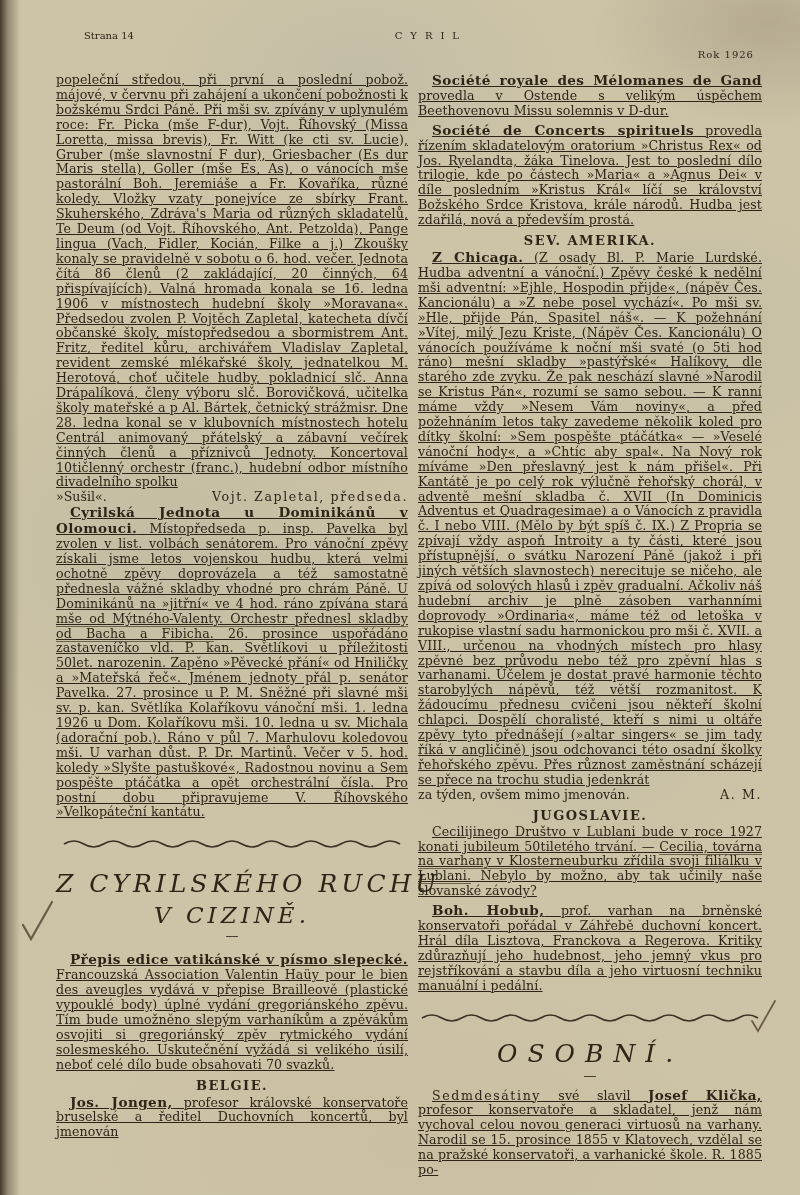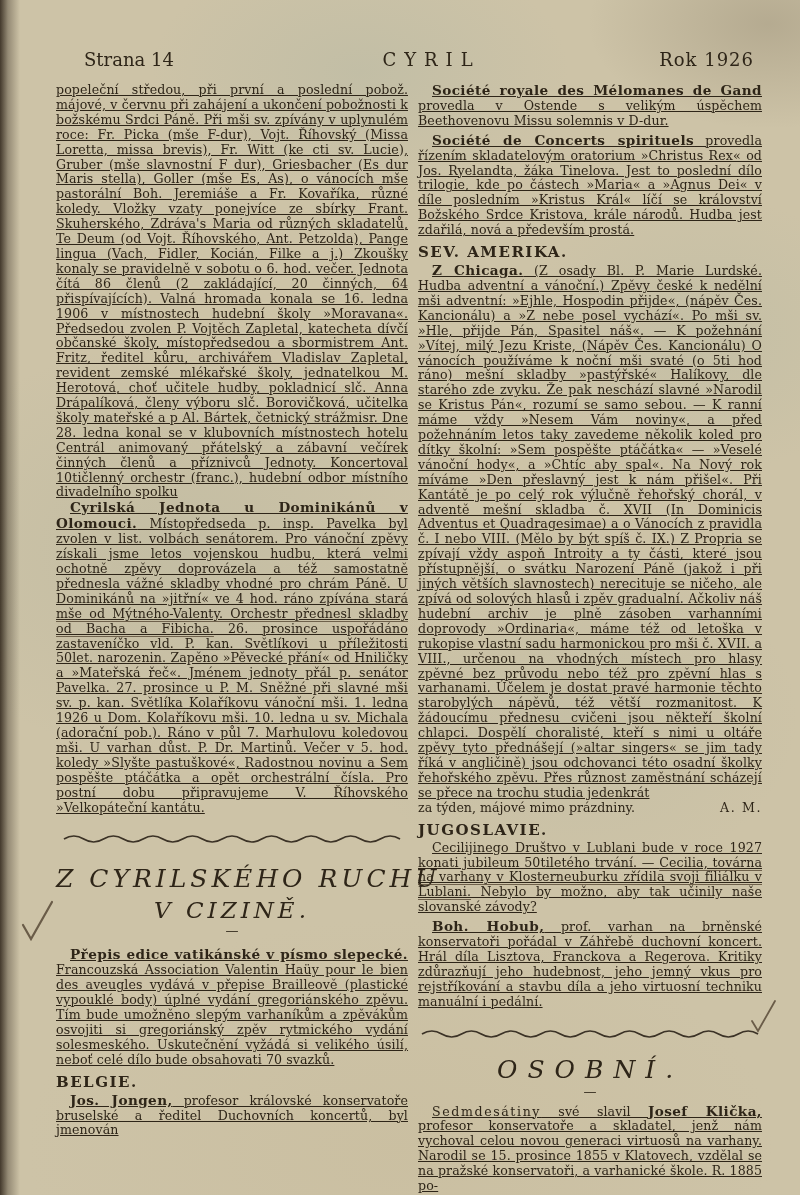--- a/index.html
+++ b/index.html
@@ -18,23 +18,23 @@
       radial-gradient(ellipse 320px 240px at 72% 60%, rgba(150,165,150,0.13), transparent 70%),
       radial-gradient(ellipse 520px 320px at 50% 96%, rgba(196,182,148,0.30), transparent 72%),
       radial-gradient(ellipse 240px 140px at 96% 2%, rgba(110,98,78,0.25), transparent 75%);
   }
   .edge-left{
     position:absolute;left:0;top:0;bottom:0;width:20px;
     background:linear-gradient(to right, rgba(43,33,22,0.85), rgba(43,33,22,0.35) 40%, rgba(43,33,22,0) 100%);
     pointer-events:none;
   }
   .page-header{
-    display:flex;justify-content:space-between;align-items:flex-end;
+    display:flex;justify-content:space-between;align-items:flex-start;
     padding:30px 46px 0 84px;
-    font-size:18px;
+    font-size:10px;
   }
   .masthead{letter-spacing:8px;margin-left:30px;}
   .year{letter-spacing:1px;margin-top:19px;}
   .columns{
     display:flex;gap:10px;
     padding:13px 38px 0 56px;
   }
   .col{width:352px;}
   p.body-text{
     margin:0;
@@ -45,22 +45,22 @@
     text-decoration:underline;
   }
   .indent{text-indent:14px;}
   .lead-big{font-weight:bold;font-size:13.6px;letter-spacing:0.4px;}
   .sigline{
     display:flex;justify-content:space-between;
     font-size:12.6px;line-height:14.9px;
   }
   .sig{letter-spacing:1.6px;}
   .country{
-    font-weight:bold;
-    font-size:15px;letter-spacing:1.5px;
+    text-align:center;font-weight:bold;
+    font-size:13px;letter-spacing:1.5px;
     margin:5px 0 2px;
   }
   .big-heading{
     text-align:center;font-style:italic;
     font-size:25px;letter-spacing:4px;
     margin:20px 0 0;
     white-space:nowrap;
   }
   .big-heading-2{
     text-align:center;font-style:italic;
@@ -97,20 +97,24 @@
   <header class="page-header">
     <span>Strana 14</span>
     <span class="masthead">CYRIL</span>
     <span class="year">Rok 1926</span>
   </header>
 
   <div class="columns">
 
     <div class="col">
       <p class="body-text"><span>popeleční středou, při první a poslední pobož. májové, v červnu při zahájení a ukončení pobožnosti k božskému Srdci Páně. Při mši sv. zpívány v uplynulém roce: Fr. Picka (mše F-dur), Vojt. Říhovský (Missa Loretta, missa brevis), Fr. Witt (ke cti sv. Lucie), Gruber (mše slavnostní F dur), Griesbacher (Es dur Maris stella), Goller (mše Es, As), o vánocích mše pastorální Boh. Jeremiáše a Fr. Kovaříka, různé koledy. Vložky vzaty ponejvíce ze sbírky Frant. Skuherského, Zdráva's Maria od různých skladatelů, Te Deum (od Vojt. Říhovského, Ant. Petzolda), Pange lingua (Vach, Fidler, Kocián, Filke a j.) Zkoušky konaly se pravidelně v sobotu o 6. hod. večer. Jednota čítá 86 členů (2 zakládající, 20 činných, 64 přispívajících). Valná hromada konala se 16. ledna 1906 v místnostech hudební školy »Moravana«. Předsedou zvolen P. Vojtěch Zapletal, katecheta dívčí občanské školy, místopředsedou a sbormistrem Ant. Fritz, ředitel kůru, archivářem Vladislav Zapletal, revident zemské mlékařské školy, jednatelkou M. Herotová, choť učitele hudby, pokladnicí slč. Anna Drápalíková, členy výboru slč. Borovičková, učitelka školy mateřské a p Al. Bártek, četnický strážmisr. Dne 28. ledna konal se v klubovních místnostech hotelu Centrál animovaný přátelský a zábavní večírek činných členů a příznivců Jednoty. Koncertoval 10tičlenný orchestr (franc.), hudební odbor místního divadelního spolku</span></p>
+      <div class="sigline">
+        <span>»Sušil«.</span>
+        <span class="sig">Vojt. Zapletal, předseda.</span>
+      </div>
 
       <p class="body-text indent"><span class="lead-big">Cyrilská Jednota u Dominikánů v Olomouci.</span><span> Místopředseda p. insp. Pavelka byl zvolen v list. volbách senátorem. Pro vánoční zpěvy získali jsme letos vojenskou hudbu, která velmi ochotně zpěvy doprovázela a též samostatně přednesla vážné skladby vhodné pro chrám Páně. U Dominikánů na »jitřní« ve 4 hod. ráno zpívána stará </span><span class="pen-underline">mše od Mýtného-Valenty. Orchestr přednesl skladby od Bacha a Fibicha.</span><span> 26. prosince uspořádáno zastaveníčko vld. P. kan. Světlíkovi u příležitosti 50let. narozenin. Zapěno »Pěvecké přání« od Hniličky a »Mateřská řeč«. Jménem jednoty přál p. senátor Pavelka. 27. prosince u P. M. Sněžné při slavné mši sv. p. kan. Světlíka Kolaříkovu vánoční mši. 1. ledna 1926 u Dom. Kolaříkovu mši. 10. ledna u sv. Michala (adorační pob.). Ráno v půl 7. Marhulovu koledovou mši. U varhan důst. P. Dr. Martinů. Večer v 5. hod. koledy »Slyšte pastuškové«, Radostnou novinu a Sem pospěšte ptáčátka a opět orchestrální čísla. Pro postní dobu připravujeme V. Říhovského »Velkopáteční kantátu.</span></p>
 
       <svg class="divider" width="340" height="12" viewBox="0 0 344 12" preserveAspectRatio="none">
           <path d="M2 7 Q12 1 22 7 T42 7 T62 7 T82 7 T102 7 T122 7 T142 7 T162 7 T182 7 T202 7 T222 7 T242 7 T262 7 T282 7 T302 7 T322 7 T342 7" fill="none" stroke="#3b3226" stroke-width="1.7"></path>
         </svg>
 
       <div class="big-heading">Z CYRILSKÉHO RUCHU</div>
       <div class="big-heading-2">V CIZINĚ.</div>
       <div class="dash-center">—</div>
@@ -129,21 +133,21 @@
 
       <p class="body-text indent"><span class="lead-big">Société royale des Mélomanes de Gand</span><span> provedla v Ostende s velikým úspěchem Beethovenovu Missu solemnis v D-dur.</span></p>
 
       <div class="spacer-sm"></div>
       <p class="body-text indent"><span class="lead-big">Société de Concerts spirituels</span><span> provedla řízením skladatelovým oratorium »Christus Rex« od Jos. Ryelandta, žáka Tinelova. Jest to poslední dílo trilogie, kde po částech »Maria« a »Agnus Dei« v díle posledním »Kristus Král« líčí se království Božského Srdce Kristova, krále národů. Hudba jest zdařilá, nová a především prostá.</span></p>
 
       <div class="country">SEV. AMERIKA.</div>
 
       <p class="body-text indent"><span class="lead-big">Z Chicaga.</span><span> (Z osady Bl. P. Marie Lurdské. Hudba adventní a vánoční.) Zpěvy české k nedělní mši adventní: »Ejhle, Hospodin přijde«, (nápěv Čes. Kancionálu) a »Z nebe posel vychází«. Po mši sv. »Hle, přijde Pán, Spasitel náš«. — K požehnání »Vítej, milý Jezu Kriste, (Nápěv Čes. Kancionálu) O vánocích používáme k noční mši svaté (o 5ti hod ráno) mešní skladby »pastýřské« Halíkovy, dle starého zde zvyku. Že pak neschází slavné »Narodil se Kristus Pán«, rozumí se samo sebou. — K ranní máme vždy »Nesem Vám noviny«, a před požehnáním letos taky zavedeme několik koled pro dítky školní: »Sem pospěšte ptáčátka« — »Veselé vánoční hody«, a »Chtíc aby spal«. Na Nový rok míváme »Den přeslavný jest k nám přišel«. Při Kantátě je po celý rok výlučně řehořský chorál, v adventě mešní skladba č. XVII (In Dominicis Adventus et Quadragesimae) a o Vánocích z pravidla č. I nebo VIII. (Mělo by být spíš č. IX.) Z Propria se zpívají vždy aspoň Introity a ty části, které jsou přístupnější, o svátku Narození Páně (jakož i při jiných větších slavnostech) nerecituje se ničeho, ale zpívá od solových hlasů i zpěv gradualní. Ačkoliv náš hudební archiv je plně zásoben varhanními doprovody »Ordinaria«, máme též od letoška v rukopise vlastní sadu harmonickou pro mši č. XVII. a VIII., určenou na vhodných místech pro hlasy zpěvné bez průvodu nebo též pro zpěvní hlas s varhanami. Účelem je dostat pravé harmonie těchto starobylých nápěvů, též větší rozmanitost. K žádoucímu přednesu cvičeni jsou někteří školní chlapci. Dospělí choralisté, kteří s nimi u oltáře zpěvy tyto přednášejí (»altar singers« se jim tady říká v angličině) jsou odchovanci této osadní školky řehořského zpěvu. Přes různost zaměstnání scházejí se přece na trochu studia jedenkrát</span></p>
       <div class="sigline">
-        <span>za týden, májové mimo prázdniny.</span>
+        <span>za týden, ovšem mimo jmenován.</span>
         <span class="sig">A. M.</span>
       </div>
 
       <div class="country">JUGOSLAVIE.</div>
 
       <p class="body-text indent"><span>Cecilijinego Društvo v Lublani bude v roce 1927 konati jubileum 50tiletého trvání. — </span><span class="pen-underline">Cecilia, továrna na varhany v Klosterneuburku zřídila svoji filiálku v Lublani.</span><span> Nebylo by možno, aby tak učinily naše slovanské závody?</span></p>
 
       <div class="spacer-sm"></div>
       <p class="body-text indent"><span class="lead-big">Boh. Hobub,</span><span> prof. varhan na brněnské konservatoři pořádal v Záhřebě duchovní koncert. Hrál díla Lisztova, Franckova a Regerova. Kritiky zdůrazňují jeho hudebnost, jeho jemný vkus pro rejstříkování a stavbu díla a jeho virtuosní techniku manuální i pedální.</span></p>
 

